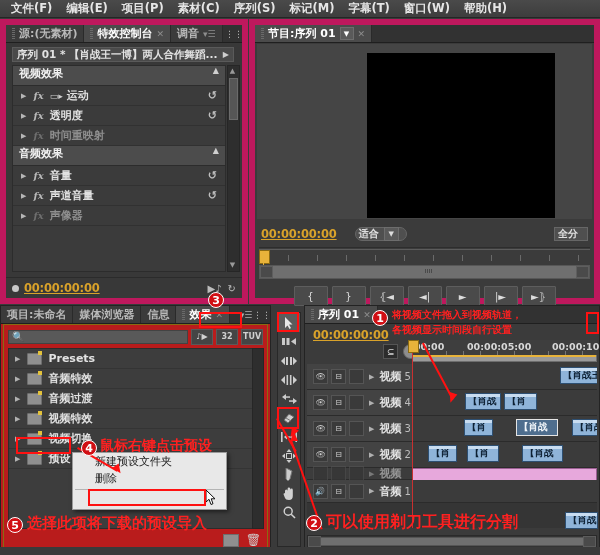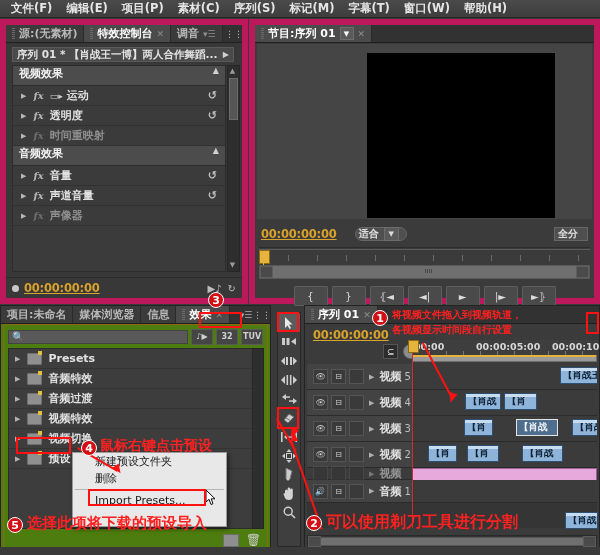--- a/index.html
+++ b/index.html
@@ -103,21 +103,21 @@
   .pm-bar .lcap{left:0;} .pm-bar .rcap{right:0;}
   .pm-bar .grip{position:absolute;left:50%;top:3px;width:7px;height:4px;
     background:repeating-linear-gradient(90deg,#4a4a4a 0 1px,transparent 1px 2px);}
   .pm-transport{position:absolute;left:0;right:0;top:258px;height:26px;display:flex;align-items:center;justify-content:center;gap:4px;}
   .tbtn{
     width:32px;height:18px;background:#4a4a4a;border:1px solid #5d5d5d;border-radius:1px;
     display:flex;align-items:center;justify-content:center;color:#dcdcdc;font-size:10px;
   }
 
   
-  #fx-panel{left:0;top:305px;width:271px;height:250px;background:#4d7c0f;border:1px solid #232323;text-align:center;}
+  #fx-panel{left:0;top:305px;width:271px;height:250px;background:#b91c1c;border:1px solid #232323;text-align:center;}
   #fx-panel .inner{position:absolute;left:2px;top:18px;right:2px;bottom:2px;border:1px solid #8a6a12;}
   .fx-search{
     position:absolute;left:4px;top:4px;right:4px;height:15px;display:flex;align-items:center;gap:3px;
   }
   .fx-search .field{
     flex:1;height:14px;background:#595959;border:1px solid #434343;display:flex;align-items:center;
     padding-left:3px;box-sizing:border-box;
   }
   .fx-search .sicon{color:#1d1d1d;font-size:10px;}
   .fx-ibtn{width:20px;height:14px;background:#454545;border:1px solid #595959;
@@ -429,21 +429,20 @@
         <span style="width:14px;height:11px;background:#8f8f8f;border:1px solid #6e6e6e;display:inline-block;position:relative;"></span>
         <span style="color:#cfcfcf;font-size:12px;">🗑</span>
       </div>
     </div>
   </div>
 
   <div class="ctxmenu">
     <div class="ci">新建预设文件夹</div>
     <div class="ci">删除</div>
     <div class="sep"></div>
-    <div class="ci">Import Presets...</div>
     <div class="ci"></div>
   </div>
 
   <div id="tools">
     <div class="tool sel">
       <svg width="10" height="12" viewBox="0 0 10 12">
           <polygon points="1,0 1,11 3.5,8.5 5.5,12 7,11 5,7.5 8.5,7.5" fill="#e8e8e8"></polygon>
         </svg>
     </div>
     <div class="tool">
@@ -532,21 +531,21 @@
     <div class="tl-tc tcode">00:00:00:00</div>
 
     <div class="tl-tools">
       <span class="sq">⊆</span>
       <span class="cir"></span>
       <span class="wedge"></span>
     </div>
 
     <div class="tl-ruler">
       <div class="lab" style="left:2px;">00:00</div>
-      <div class="lab" style="left:64px;">00:00:05:00</div>
+      <div class="lab" style="left:55px;">00:00:05:00</div>
       <div class="lab" style="left:140px;">00:00:10:</div>
       <div class="tk" style="left:0;"></div>
         <div class="tk" style="left:17px;"></div>
       <div class="tk" style="left:34px;"></div>
         <div class="tk" style="left:51px;"></div>
       <div class="tk" style="left:68px;"></div>
         <div class="tk" style="left:85px;"></div>
       <div class="tk" style="left:102px;"></div>
         <div class="tk" style="left:119px;"></div>
       <div class="tk" style="left:136px;"></div>

